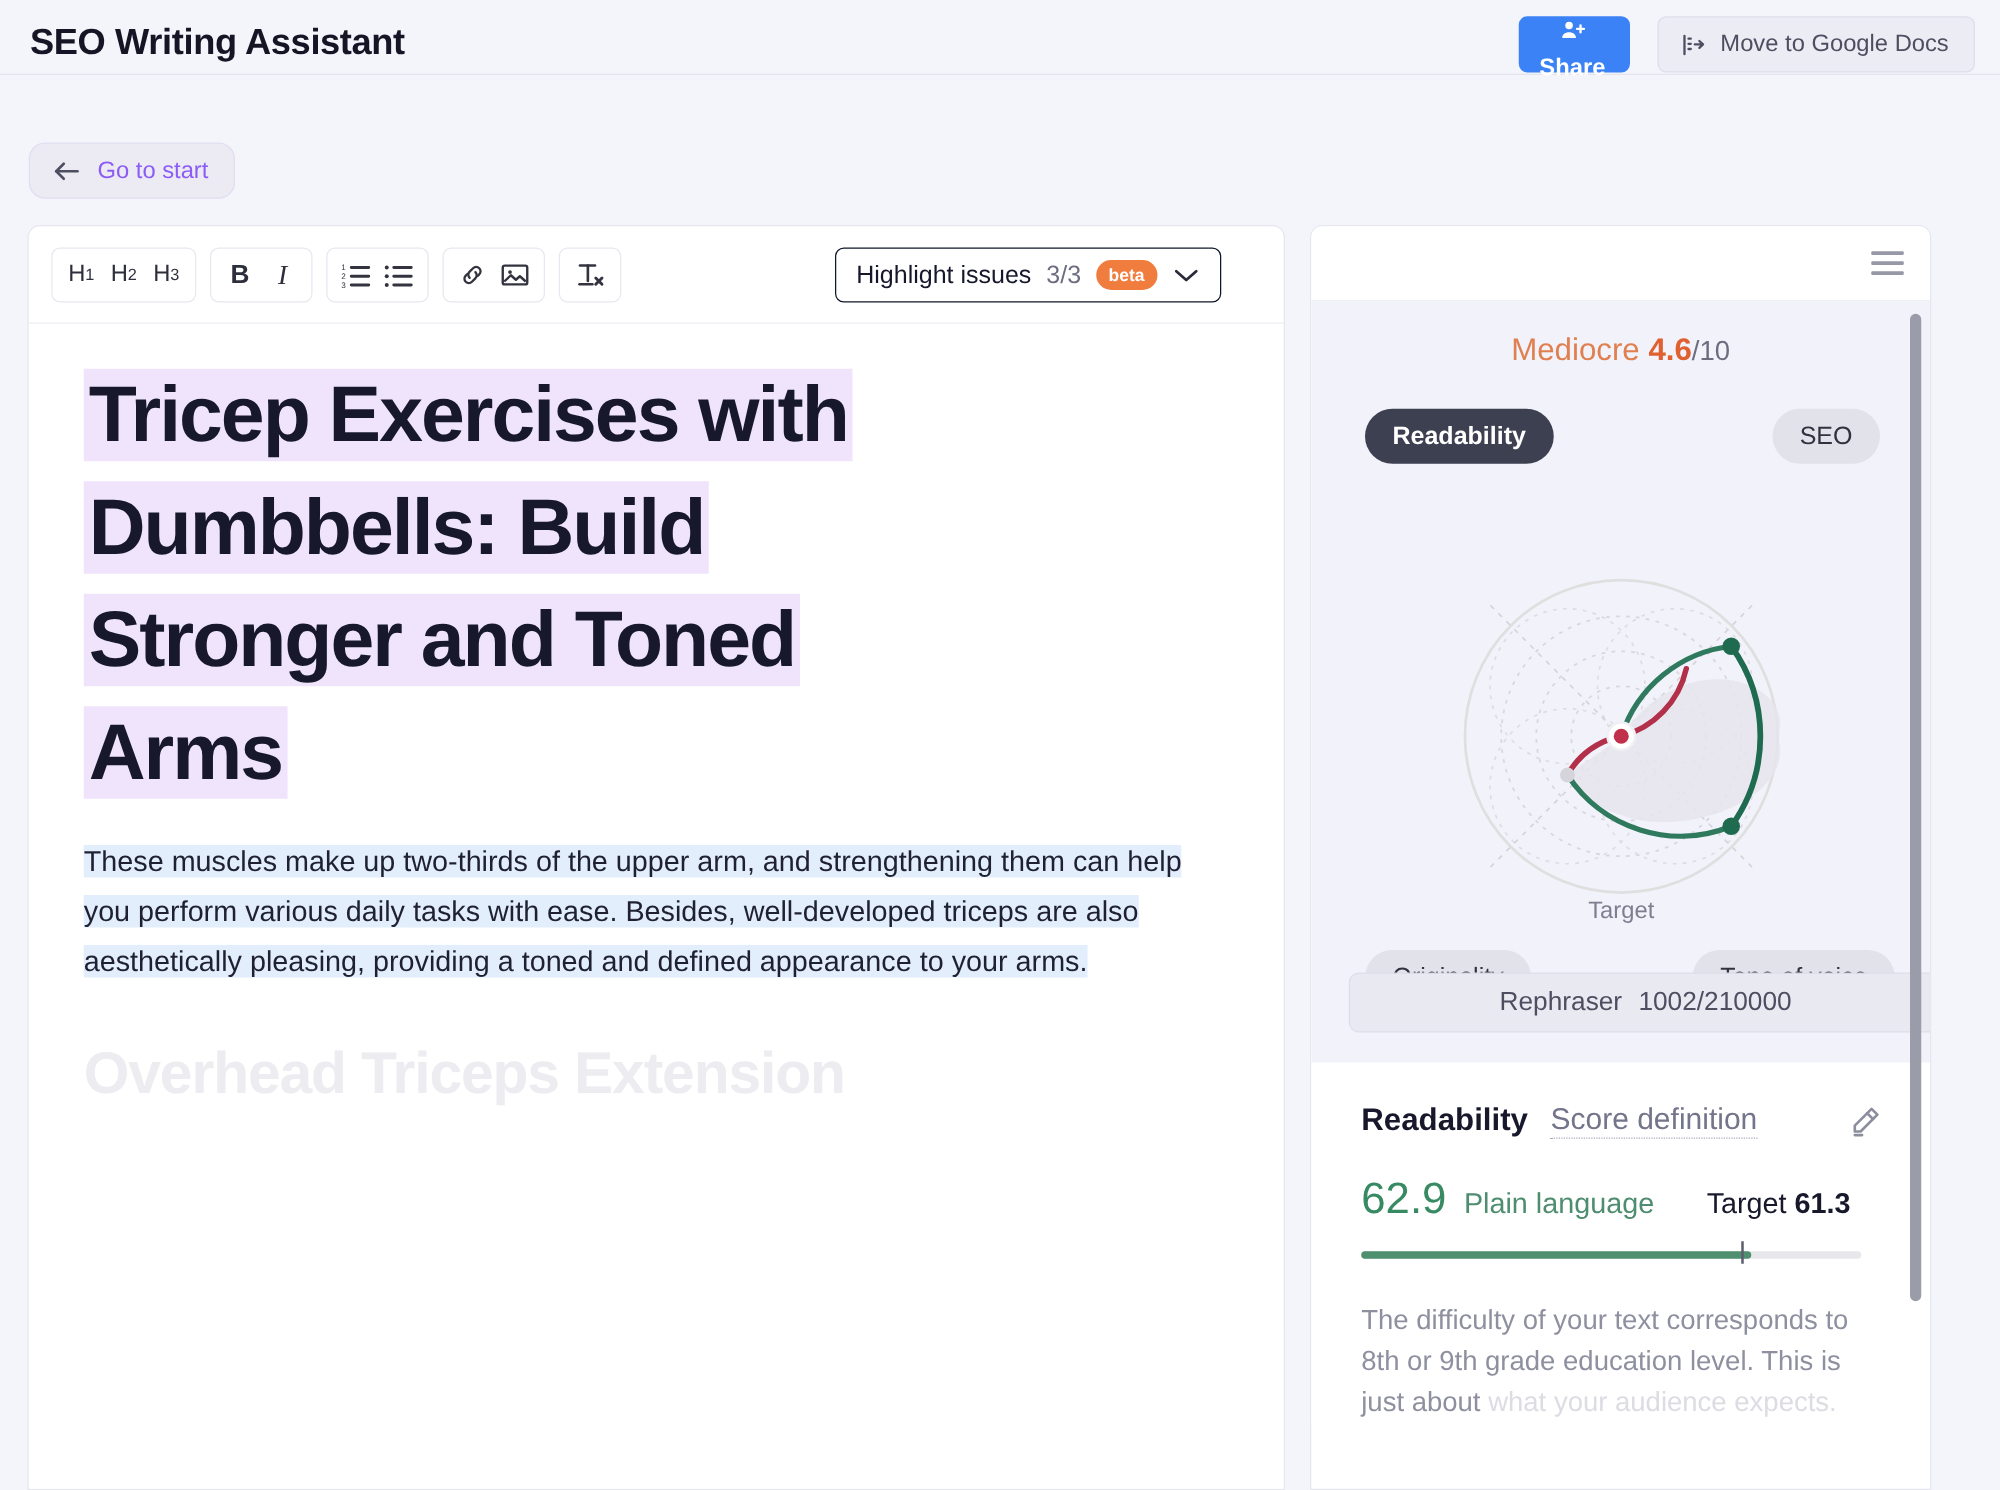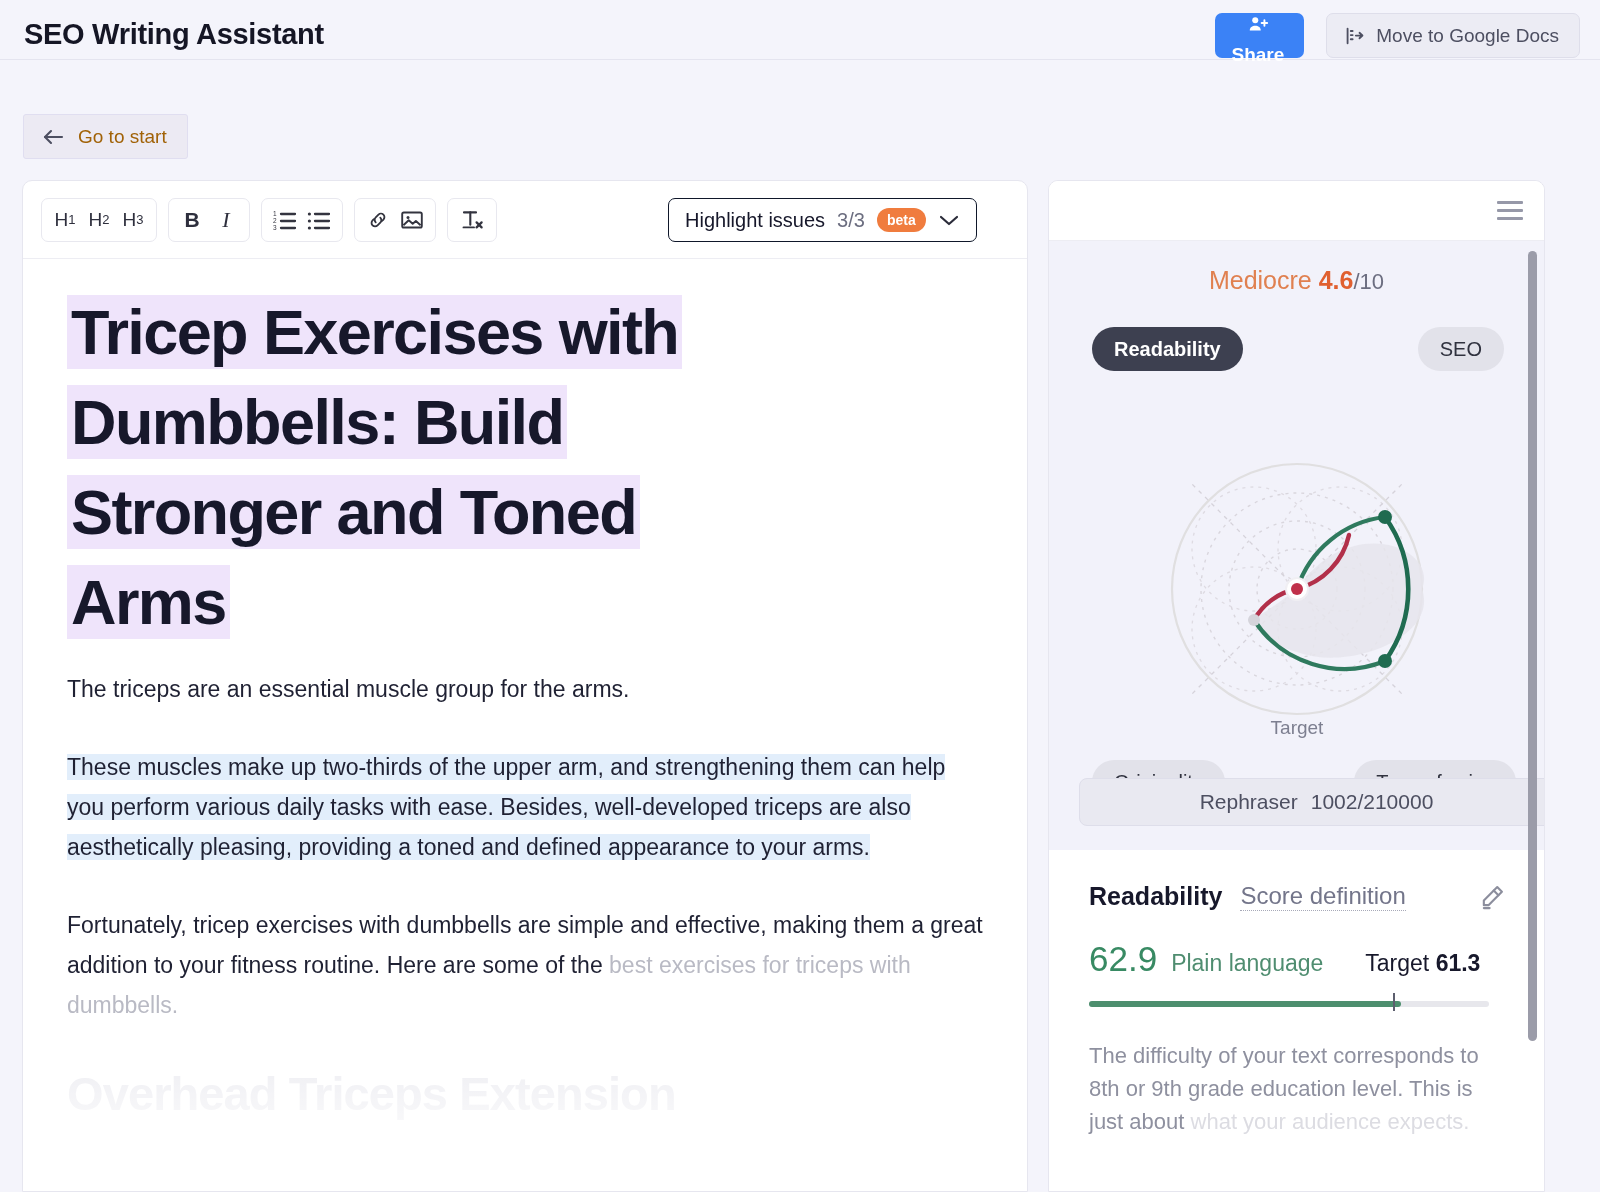--- a/index.html
+++ b/index.html
@@ -40,22 +40,22 @@
     background: #ececf4; border: 1px solid #dedeea; border-radius: 7px;
     color: #4d4f61; font-size: 19px;
     font-family: "Liberation Sans", sans-serif; cursor: pointer; margin-left: 12px;
   }
 
   
   .btn-goto {
     position: absolute; left: 23px; top: 114px;
     display: flex; align-items: center; gap: 13px;
     height: 45px; padding: 0 20px 0 17px;
-    background: #eceaf3; border: 1px solid #e0def0; border-radius: 3px;
-    color: #a16207; font-size: 19px;
+    background: #eceaf3; border: 1px solid #e0def0; border-radius: 13px;
+    color: #8b5cf6; font-size: 19px;
     font-family: "Liberation Sans", sans-serif; cursor: pointer;
   }
 
   
   .editor-card {
     position: absolute; left: 22px; top: 180px;
     width: 1006px; height: 1012px;
     background: #ffffff;
     border: 1px solid #e6e6ef;
     border-radius: 10px 10px 0 0;
@@ -334,27 +334,25 @@
   </div>
 
   <div class="doc">
     <h1>
       <span class="hl">Tricep Exercises with</span><br>
       <span class="hl">Dumbbells: Build</span><br>
       <span class="hl">Stronger and Toned</span><br>
       <span class="hl">Arms</span>
     </h1>
 
-    <p>The triceps are an essential muscle group for the arms.</p>
 
     <p>
       <span class="hl-blue">These muscles make up two-thirds of the upper arm, and strengthening them can help you perform various daily tasks with ease. Besides, well-developed triceps are also aesthetically pleasing, providing a toned and defined appearance to your arms.</span>
     </p>
 
-    <p><span>Fortunately, tricep exercises with dumbbells are simple and effective, making them a great addition to your fitness routine. Here are some of the </span><span class="fade-line">best exercises for triceps with dumbbells.</span></p>
 
     <h2>Overhead Triceps Extension</h2>
 
     <div class="doc-fade"></div>
   </div>
 </div>
 
 <div class="side-panel">
 
   <div class="panel-topbar">

